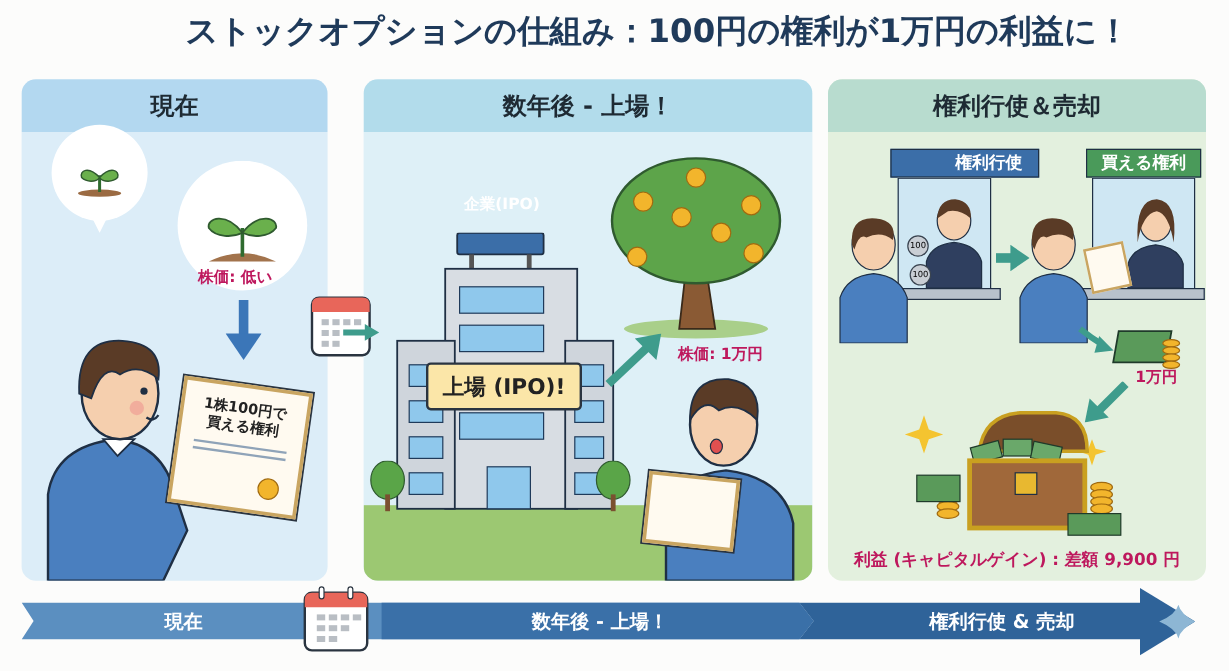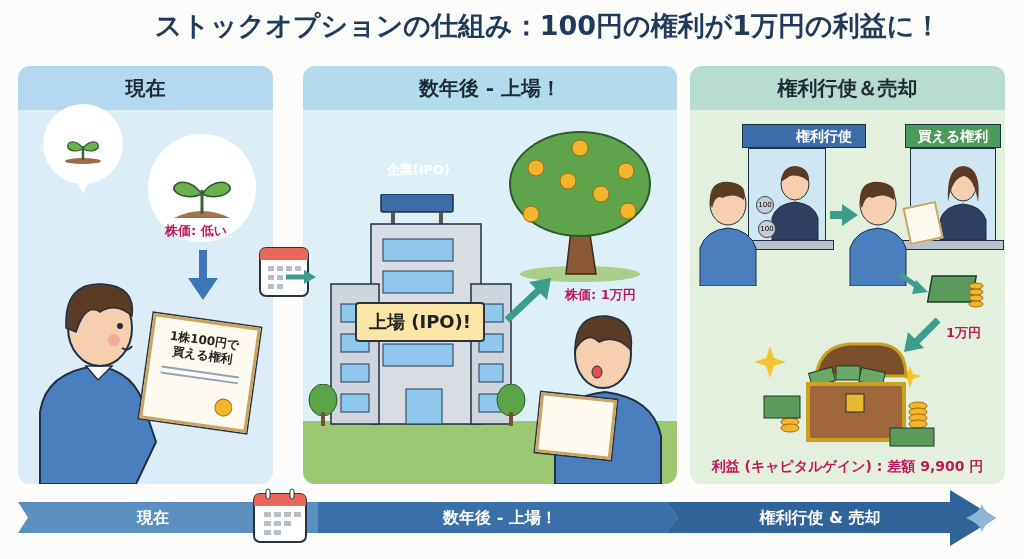--- a/index.html
+++ b/index.html
@@ -210,21 +210,21 @@
         <ellipse cx="80" cy="26" rx="7" ry="3"></ellipse>
         <ellipse cx="80" cy="32" rx="7" ry="3"></ellipse>
         <ellipse cx="80" cy="38" rx="7" ry="3"></ellipse>
       </g>
   </svg>
 
   <svg class="abs" style="left:212px;top:252px" width="40" height="34">
       <path d="M36 2 L12 26" stroke="#3e9c8c" stroke-width="7"></path>
       <polygon points="2,34 22,30 6,14" fill="#3e9c8c"></polygon>
     </svg>
-  <div class="lbl" style="left:256px;top:258px;">1万円</div>
+  <div class="lbl" style="left:256px;top:239px;">1万円</div>
 
   <svg class="abs" style="left:60px;top:270px" width="190" height="120">
     <g fill="#f4c430">
         <polygon points="20,10 24,22 36,26 24,30 20,42 16,30 4,26 16,22"></polygon>
         <polygon points="160,30 163,38 172,40 163,43 160,52 157,43 148,40 157,38"></polygon>
       </g>
     <path d="M66 40 Q70 10 100 8 L130 8 Q156 10 156 40Z" fill="#7a4e2a" stroke="#c9a020" stroke-width="3"></path>
     <g fill="#6aa86a" stroke="#1f3a2a" stroke-width="1">
         <rect x="60" y="34" width="24" height="14" transform="rotate(-15 72 41)"></rect>
         <rect x="86" y="30" width="24" height="14"></rect>
@@ -251,21 +251,21 @@
   <polygon points="0,0 648,0 660,15.5 648,31 0,31 10,15.5" fill="#5b8fc0"></polygon>
   <polygon points="648,0 940,0 940,31 648,31 660,15.5" fill="#2f6399"></polygon>
   <polygon points="300,0 648,0 660,15.5 648,31 300,31" fill="#3a70a8"></polygon>
 </svg>
 <svg class="abs" style="left:950px;top:490px" width="60" height="58">
   <polygon points="0,0 46,28 0,56" fill="#2f6399"></polygon>
   <path d="M16 28 Q30 22 32 14 Q34 22 46 28 Q34 34 32 42 Q30 34 16 28Z" fill="#8db6d4"></path>
 </svg>
 <div class="tl-text" style="left:18px;width:270px;">現在</div>
 <div class="tl-text" style="left:330px;width:340px;">数年後 - 上場！</div>
-<div class="tl-text" style="left:680px;width:280px;">権利行使 &amp; 売却</div>
+<div class="tl-text" style="left:695px;width:280px;">権利行使 &amp; 売却</div>
 <svg class="abs" style="left:252px;top:488px" width="56" height="56">
   <rect x="2" y="6" width="52" height="48" rx="6" fill="#fff" stroke="#2a3440" stroke-width="2"></rect>
   <path d="M2 12 Q2 6 8 6 H48 Q54 6 54 12 V18 H2Z" fill="#e8665a"></path>
   <rect x="14" y="1" width="4" height="10" rx="2" fill="#fff" stroke="#2a3440"></rect>
     <rect x="38" y="1" width="4" height="10" rx="2" fill="#fff" stroke="#2a3440"></rect>
   <g fill="#b9bec4">
       <rect x="12" y="24" width="7" height="5"></rect>
       <rect x="22" y="24" width="7" height="5"></rect>
       <rect x="32" y="24" width="7" height="5"></rect>
       <rect x="42" y="24" width="7" height="5"></rect>

